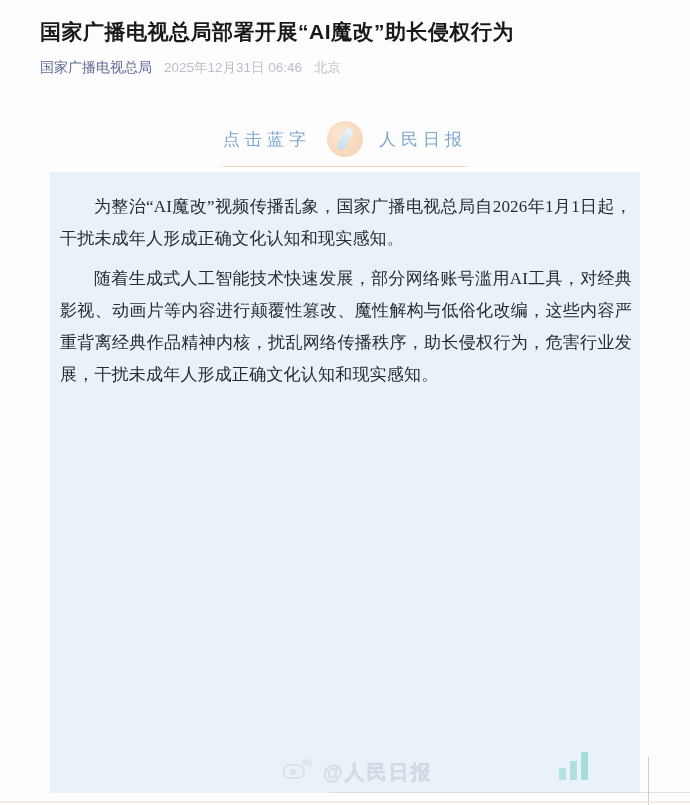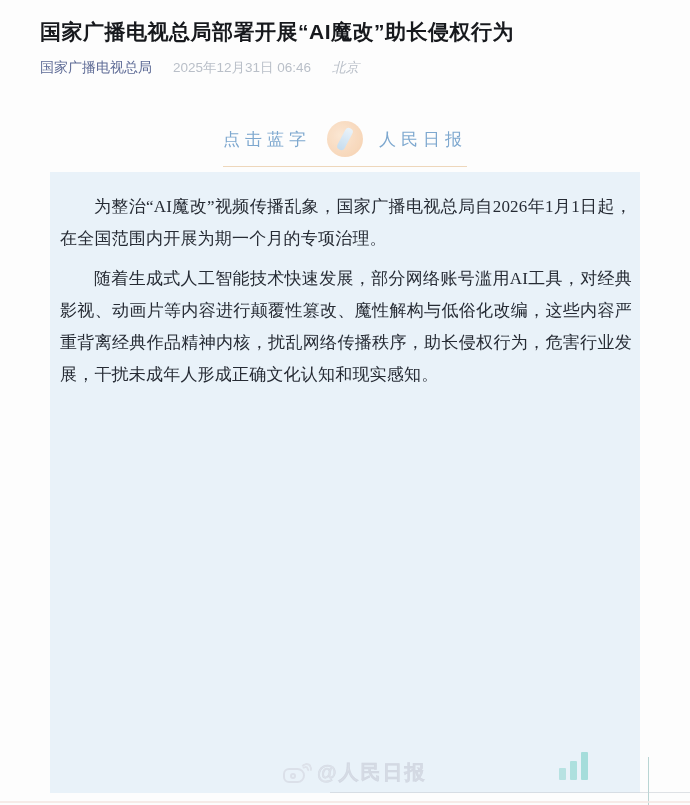--- a/index.html
+++ b/index.html
@@ -15,26 +15,26 @@
     font-size: 21px;
     font-weight: 700;
     color: #17191d;
     letter-spacing: 0.5px;
     line-height: 1.3;
   }
   .byline {
     margin-top: 14px;
     display: flex;
     align-items: flex-start;
-    gap: 21px;
+    gap: 12px;
     font-size: 14px;
   }
   .account-name { color: #5e6b96; font-weight: 500; }
   .publish-time { color: #b9bfc8; font-size: 13.5px; }
-  .location { color: #b9bfc8; font-size: 13.5px; font-style: italic; }
+  .location { color: #b9bfc8; font-size: 13.5px; }
 
   .follow-banner {
     margin: 44px auto 12px auto;
     width: 244px;
     display: flex;
     align-items: center;
     justify-content: space-between;
     padding-bottom: 9px;
     border-bottom: 1px solid #eed7bb;
   }
@@ -76,22 +76,21 @@
     text-align: justify;
     text-indent: 2em;
     margin-bottom: 8px;
     letter-spacing: 0.2px;
   }
 
   .watermark {
     position: absolute;
     left: 233px; bottom: 7px;
     display: flex;
-    align-items: center;
-    gap: 6px;
+    gap: 12px;
     color: #d7dde6;
   }
   .weibo-icon {
     width: 28px; height: 20px;
     position: relative;
     flex: 0 0 auto;
   }
   .weibo-icon .eye-body {
     position: absolute;
     left: 0; bottom: 0;
@@ -175,21 +174,21 @@
   </div>
 </header>
 
 <div class="follow-banner">
   <span class="banner-text">点击蓝字</span>
   <span class="brush-icon"></span>
   <span class="banner-text">人民日报</span>
 </div>
 
 <section class="content-card">
-  <p>为整治“AI魔改”视频传播乱象，国家广播电视总局自2026年1月1日起，在全国范围内开展为期一个月的专项治理。</p>
+  <p>为整治“AI魔改”视频传播乱象，国家广播电视总局自2026年1月1日起，干扰未成年人形成正确文化认知和现实感知。</p>
   <p>随着生成式人工智能技术快速发展，部分网络账号滥用AI工具，对经典影视、动画片等内容进行颠覆性篡改、魔性解构与低俗化改编，这些内容严重背离经典作品精神内核，扰乱网络传播秩序，助长侵权行为，危害行业发展，干扰未成年人形成正确文化认知和现实感知。</p>
 
   <div class="watermark">
     <span class="weibo-icon">
       <span class="eye-body"></span>
       <span class="eye-pupil"></span>
       <span class="ray1"></span>
       <span class="ray2"></span>
     </span>
     <span class="watermark-text">@人民日报</span>

